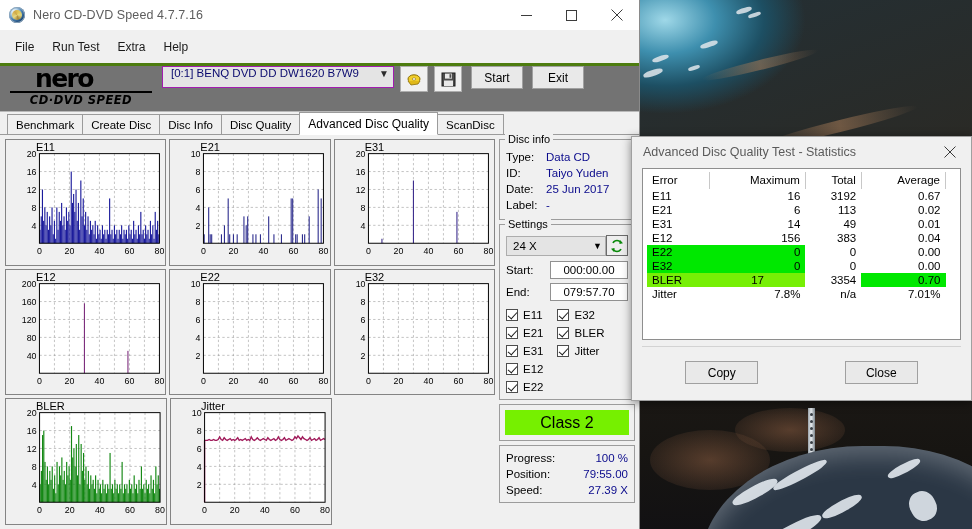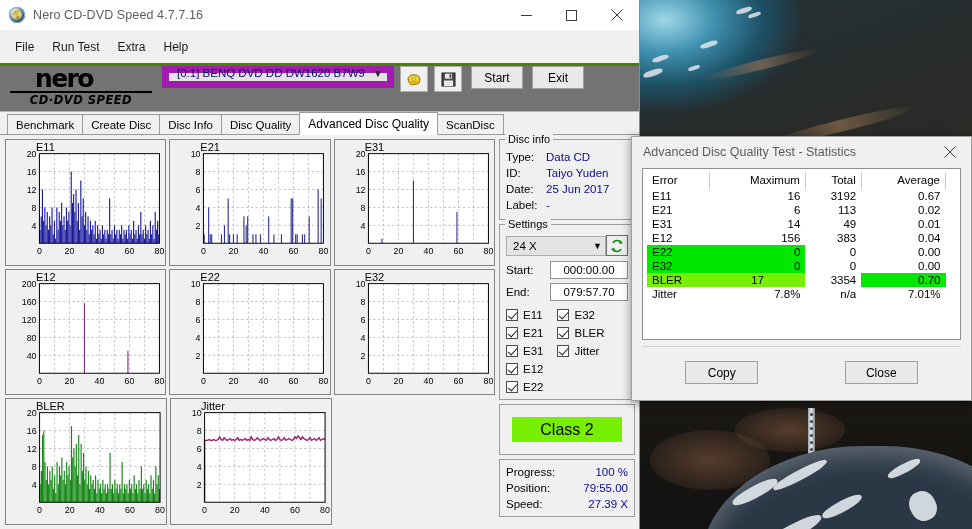--- a/index.html
+++ b/index.html
@@ -105,21 +105,21 @@
     letter-spacing: -1.6px; color: #000; line-height: 25px;
   }
   #logo .sub {
     position: absolute; left: 2px; top: 25px; width: 142px;
     font-family: "DejaVu Sans", sans-serif; font-weight: bold; font-size: 11.5px;
     letter-spacing: .5px; color: #000; line-height: 12px;
     border-top: 2px solid #000; padding-top: 1px; text-align: center;
     font-style: italic;
   }
   #drive-select {
-    flex: 0 0 232px; height: 22px; background: #e4e4e4; border: 7px solid #a21caf;
+    flex: 0 0 232px; height: 22px; background: #e4e4e4; border: 1px solid #a21caf;
     display: flex; align-items: center; padding: 0 4px 8px 8px; color: #0a0a6e; font-size: 11.5px;
   }
   #drive-select .chev { margin-left: auto; color: #2b2b2b; font-size: 10px; }
   .tb-btn {
     width: 28px; height: 26px; margin-left: 6px; background: #f0f0f0; border: 1px solid #adadad;
     display: flex; align-items: center; justify-content: center;
   }
   .tb-wide {
     width: 52px; height: 23px; margin-left: 9px; background: #e9e9e9; border: 1px solid #a0a0a0;
     display: flex; align-items: center; justify-content: center; font-size: 12px; color: #000;
@@ -188,21 +188,21 @@
   .ck { display: flex; align-items: center; gap: 5px; font-size: 11.5px; }
   .ckbox {
     width: 12px; height: 12px; border: 1px solid #4d4d4d; background: #fff;
     position: relative; flex: 0 0 12px;
   }
   .ckbox::after {
     content: ""; position: absolute; left: 3px; top: 0px; width: 4px; height: 8px;
     border: solid #1c1c1c; border-width: 0 1.6px 1.6px 0; transform: rotate(42deg);
   }
   #class-box {
-    border: 1px solid #9c9c9c; background: #f0f0f0; padding: 12px;
+    border: 1px solid #9c9c9c; background: #f0f0f0; padding: 5px;
   }
   #class-badge {
     background: #76f000; height: 25px; display: flex; align-items: center; justify-content: center;
     font-size: 16px; color: #000;
   }
   #progress-box { border: 1px solid #9c9c9c; background: #f0f0f0; padding: 4px 6px; }
   .prow { display: flex; font-size: 11.5px; line-height: 16px; }
   .prow .pk { color: #000; }
   .prow .pv { margin-left: auto; color: #0a0a8c; }
 

